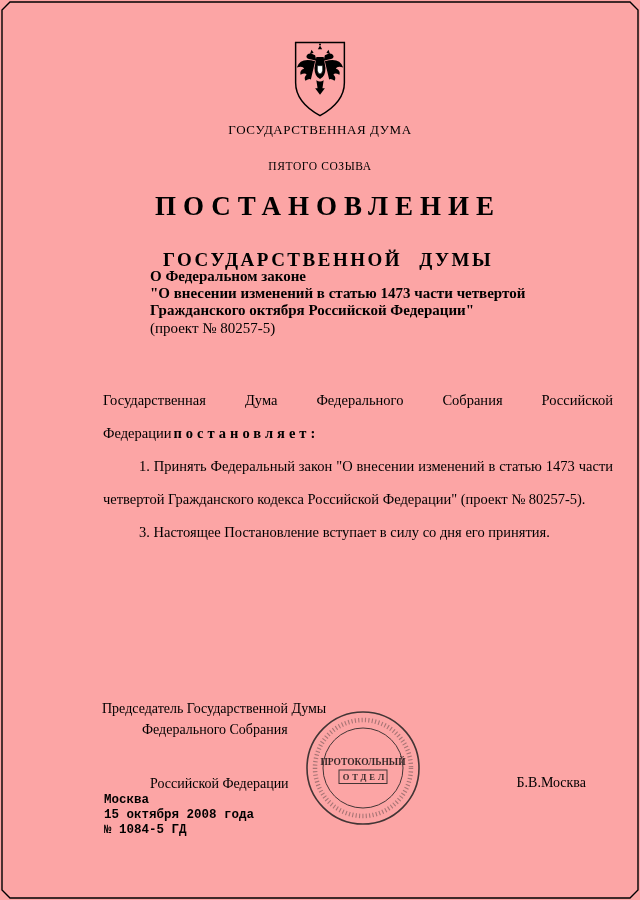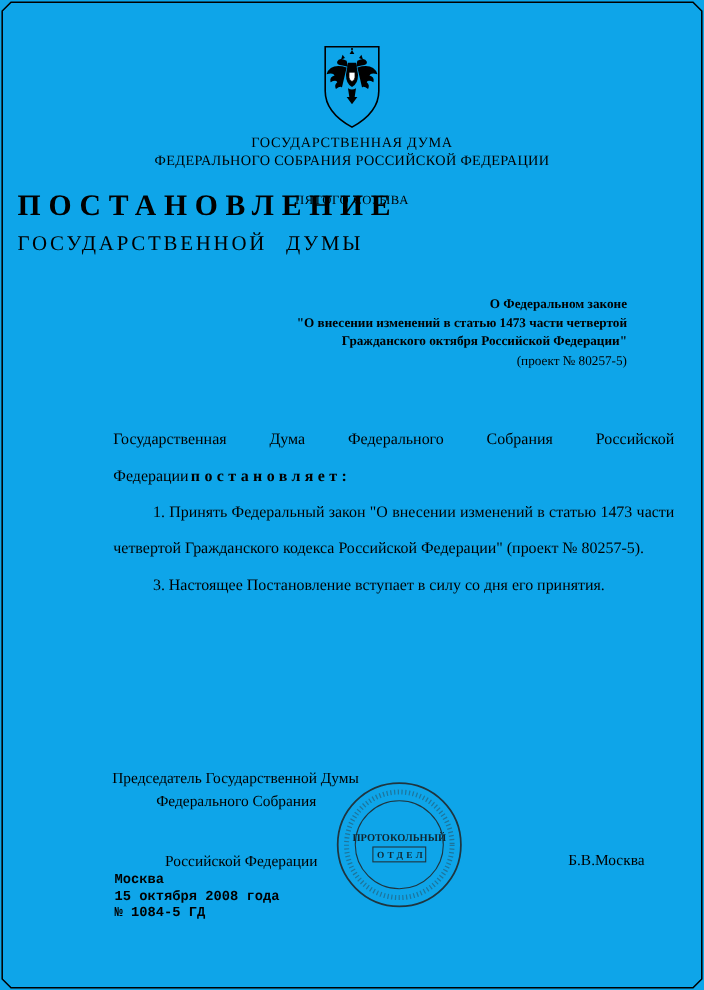--- a/index.html
+++ b/index.html
@@ -2,21 +2,21 @@
 <html><head>
 <meta charset="utf-8">
 <style>
   * { margin: 0; padding: 0; box-sizing: border-box; }
   html, body { background: #e9e9e9; }
   .page {
     position: relative;
     width: 640px;
     height: 900px;
     margin: 0 auto;
-    background: #0ea5e9;
+    background: #fca5a5;
     font-family: "Liberation Serif", serif;
     color: #000;
     overflow: hidden;
   }
   .page-border {
     position: absolute;
     inset: 0;
     width: 640px;
     height: 900px;
     pointer-events: none;
@@ -35,46 +35,46 @@
     left: 0;
     width: 100%;
     text-align: center;
     line-height: 16px;
   }
   .org-name   { font-size: 13px; letter-spacing: 0.6px; }
   .org-sub    { font-size: 13px; letter-spacing: 0.3px; }
   .org-conv   { font-size: 11.5px; letter-spacing: 0.6px; margin-top: 20px; }
   .doc-type {
     position: absolute;
-    top: 171px;
+    top: 191px;
     left: 0;
     width: 100%;
-    text-align: left;
+    text-align: center;
     padding-left: 16px;
   }
   .doc-type-main {
     font-size: 27px;
     font-weight: bold;
     letter-spacing: 7px;
   }
   .doc-type-sub {
     font-size: 19px;
-    font-weight: normal;
+    font-weight: bold;
     letter-spacing: 2.5px;
     word-spacing: 10px;
-    margin-top: 9px;
+    margin-top: 27px;
   }
   .subject {
     position: absolute;
     top: 268px;
     left: 150px;
     width: 420px;
-    text-align: right;
-    font-weight: bold;
-    font-size: 12px;
+    text-align: left;
+    font-weight: bold;
+    font-size: 15px;
     line-height: 17px;
   }
   .subject .project {
     font-weight: normal;
     margin-top: 1px;
   }
   .body-text {
     position: absolute;
     top: 384px;
     left: 103px;
@@ -148,21 +148,20 @@
       <path d="M44 28 h12 l3 18 q0 14 -9 18 q-9 -4 -9 -18 z"></path>
       <path d="M42 35 Q18 28 12 45 q10 -3 12 2 q-8 2 -6 10 q8 -4 10 0 q-5 4 -2 10 q7 -5 9 -2 z"></path>
       <path d="M58 35 Q82 28 88 45 q-10 -3 -12 2 q8 2 6 10 q-8 -4 -10 0 q5 4 2 10 q-7 -5 -9 -2 z"></path>
       <path d="M44 66 q6 4 12 0 l-2 13 h4 l-8 11 -8 -11 h4 z"></path>
     </g>
     <path d="M45.5 42 h9 v7.5 q0 4.5 -4.5 6.5 q-4.5 -2 -4.5 -6.5 z" fill="#fff" stroke="#000" stroke-width="1.2"></path>
   </svg>
 
   <div class="org-block">
     <div class="org-name">ГОСУДАРСТВЕННАЯ ДУМА</div>
-    <div class="org-sub">ФЕДЕРАЛЬНОГО СОБРАНИЯ РОССИЙСКОЙ ФЕДЕРАЦИИ</div>
     <div class="org-conv">ПЯТОГО СОЗЫВА</div>
   </div>
 
   <div class="doc-type">
     <div class="doc-type-main">ПОСТАНОВЛЕНИЕ</div>
     <div class="doc-type-sub">ГОСУДАРСТВЕННОЙ ДУМЫ</div>
   </div>
 
   <div class="subject">
     <div>О Федеральном законе</div>

